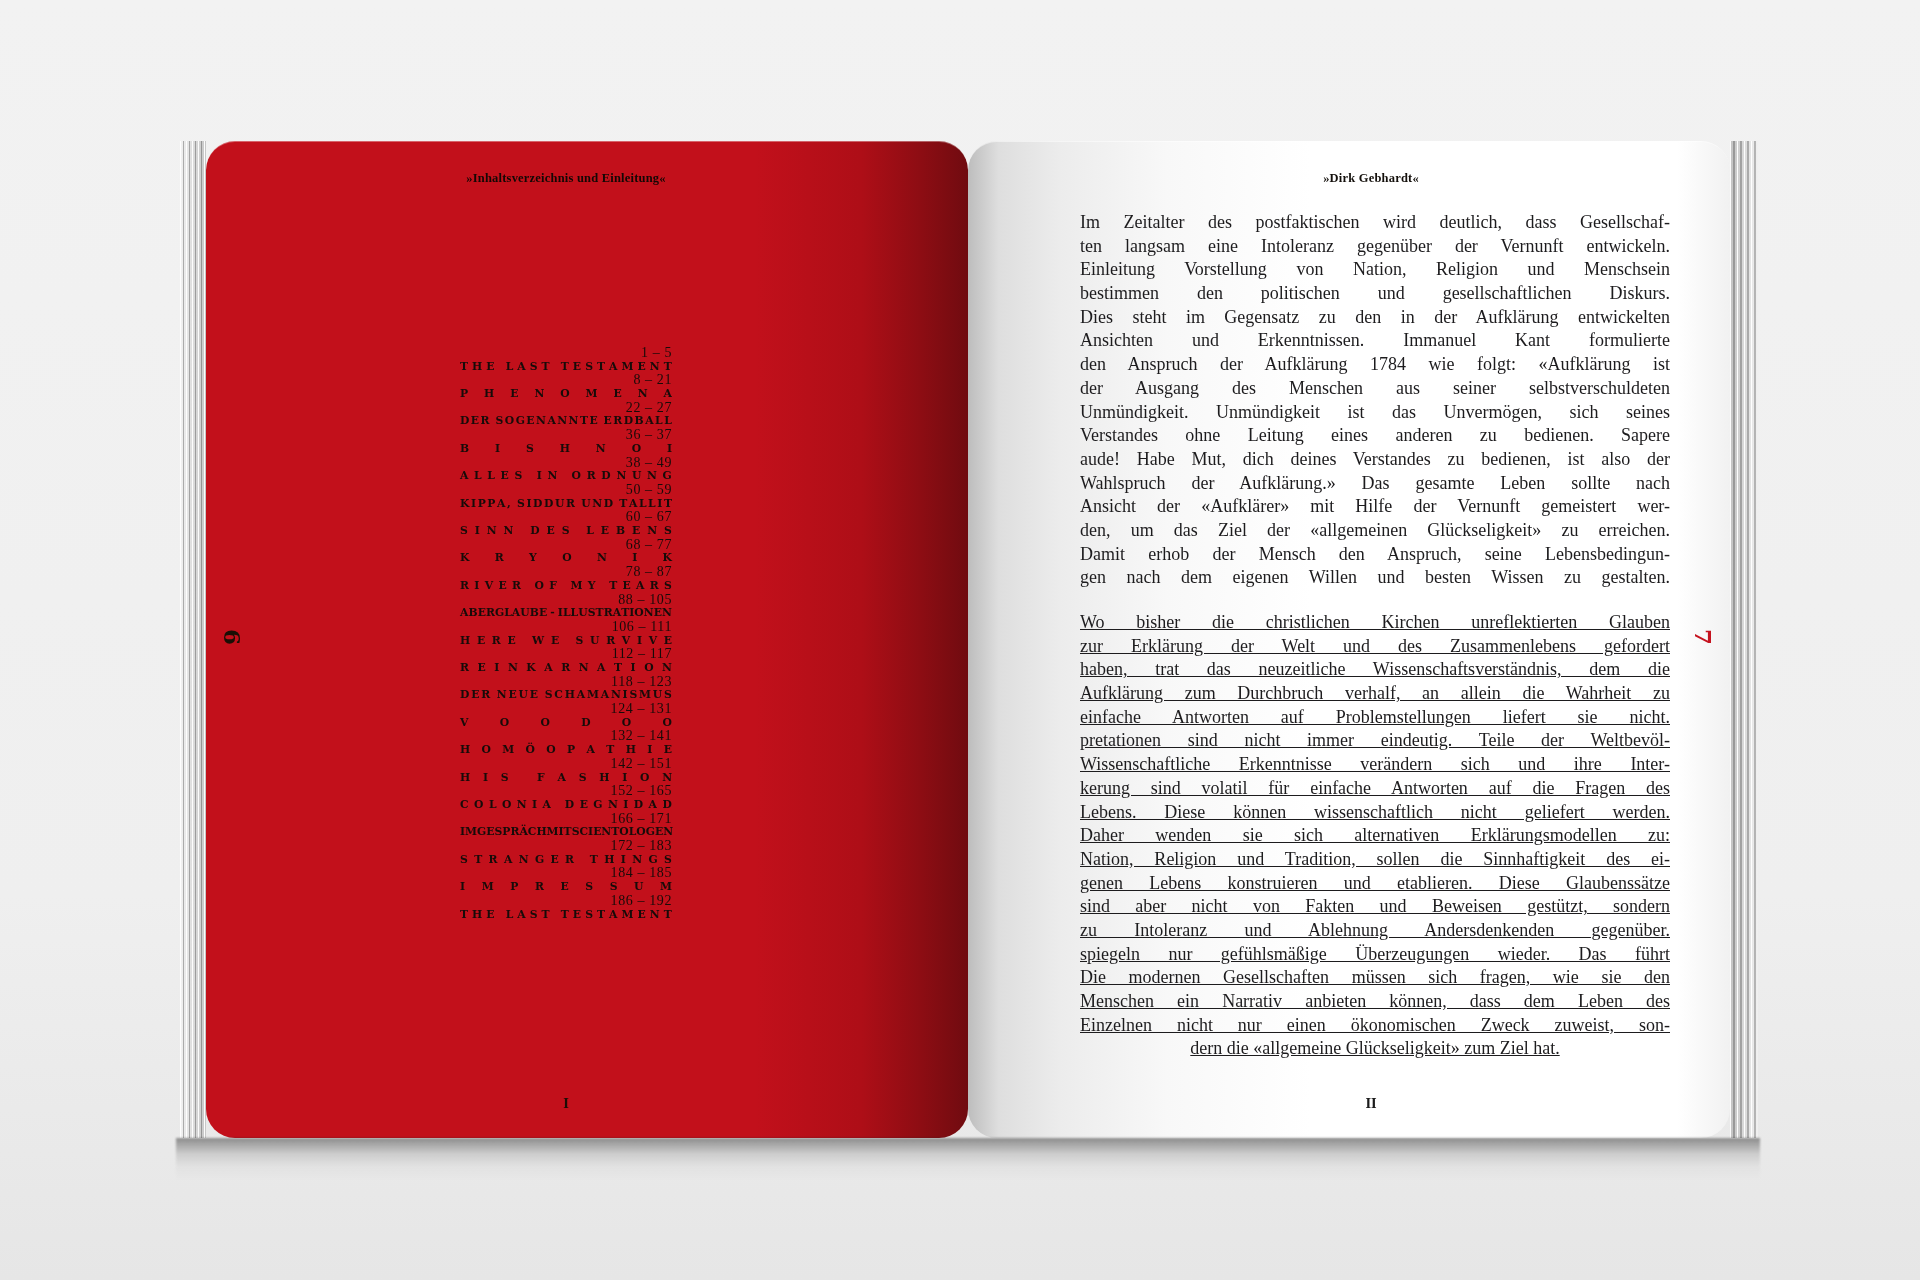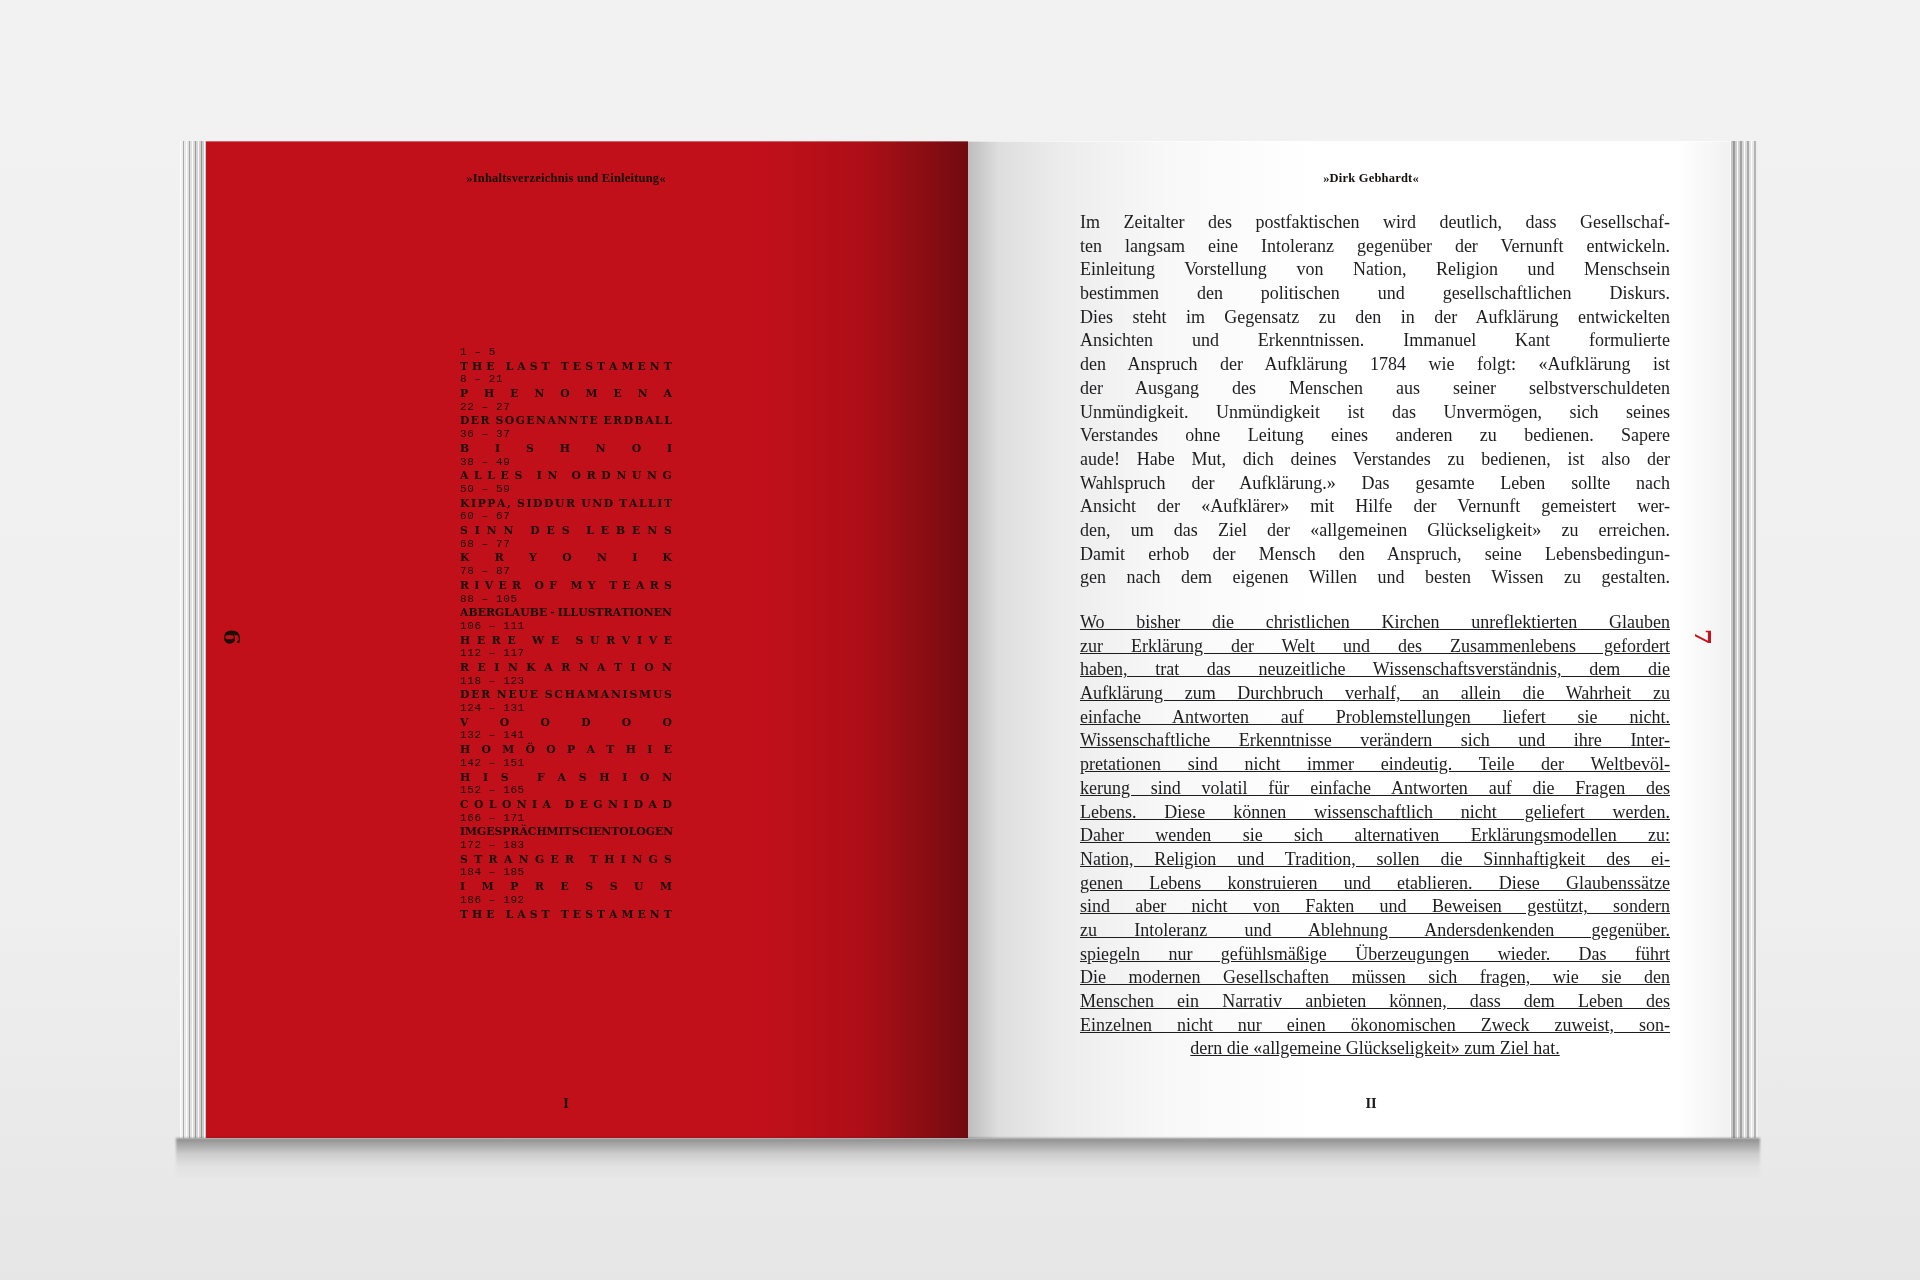--- a/index.html
+++ b/index.html
@@ -26,21 +26,21 @@
       repeating-linear-gradient(90deg, rgba(255,255,255,.95) 0 1px, rgba(0,0,0,0) 1px 3px, rgba(0,0,0,.28) 3px 4px, rgba(0,0,0,0) 4px 6px),
       linear-gradient(90deg,#f3f3f3,#c6c6c6);
   }
   .stack-right{
     left:1730px;width:28px;
     background:
       repeating-linear-gradient(90deg, rgba(255,255,255,.95) 0 1px, rgba(0,0,0,0) 1px 3px, rgba(0,0,0,.24) 3px 4.5px, rgba(0,0,0,0) 4.5px 7px),
       linear-gradient(90deg,#c2c2c2,#f1f1f1);
   }
 
-  .page{position:absolute;top:141px;height:997px;width:762px;}
+  .page{position:absolute;top:141px;height:997px;width:762px;border-radius:29px;}
   .page-left{
     left:206px;
     background:linear-gradient(90deg,var(--page-red) 0%,var(--page-red) 72%,#ae0e17 86%,#8c0d13 94%,var(--page-red-dark) 100%);
     border-top:1px solid rgba(255,255,255,.35);
   }
   .page-right{
     left:968px;
     background:linear-gradient(90deg,#bdbdbd 0%,#dedede 4%,#ececec 12%,#f8f8f8 26%,#ffffff 45%,#ffffff 93%,#f1f1f1 100%);
     border-top:1px solid rgba(255,255,255,.5);
   }
@@ -55,22 +55,22 @@
     position:absolute;top:29px;font-size:12.5px;font-weight:600;
     letter-spacing:.2px;text-align:center;white-space:nowrap;
   }
   .page-left .page-header{left:150px;width:420px;color:#140805;}
   .page-right .page-header{left:108px;width:590px;color:#14100c;}
 
   
   .toc{position:absolute;left:254px;top:204px;width:212px;color:var(--toc-ink);}
   .toc-entry{height:27.4px;}
   .toc-pages{
-    font-family:Liberation Mono, monospace;font-size:11px;height:13.7px;line-height:13.7px;
-    text-align:left;letter-spacing:.6px;
+    font-family:Liberation Serif, serif;font-size:14px;height:13.7px;line-height:13.7px;
+    text-align:right;letter-spacing:.6px;
   }
   .toc-title{
     font-family:"DejaVu Serif",serif;font-weight:bold;font-size:10.8px;
     height:13.7px;line-height:13.7px;display:flex;justify-content:space-between;
     white-space:nowrap;
   }
   .toc-title .sp{width:3px;}
 
   
   .essay{position:absolute;left:112px;top:69px;width:590px;color:var(--ink);font-size:18px;}
@@ -564,22 +564,22 @@
           <div class="line">den, um das Ziel der «allgemeinen Glückseligkeit» zu erreichen.</div>
           <div class="line">Damit erhob der Mensch den Anspruch, seine Lebensbedingun-</div>
           <div class="line">gen nach dem eigenen Willen und besten Wissen zu gestalten.</div>
         </div>
         <div class="para">
           <div class="line">Wo bisher die christlichen Kirchen unreflektierten Glauben</div>
           <div class="line">zur Erklärung der Welt und des Zusammenlebens gefordert</div>
           <div class="line">haben, trat das neuzeitliche Wissenschaftsverständnis, dem die</div>
           <div class="line">Aufklärung zum Durchbruch verhalf, an allein die Wahrheit zu</div>
           <div class="line">einfache Antworten auf Problemstellungen liefert sie nicht.</div>
+          <div class="line">pretationen sind nicht immer eindeutig. Teile der Weltbevöl-</div>
           <div class="line">Wissenschaftliche Erkenntnisse verändern sich und ihre Inter-</div>
-          <div class="line">pretationen sind nicht immer eindeutig. Teile der Weltbevöl-</div>
           <div class="line">kerung sind volatil für einfache Antworten auf die Fragen des</div>
           <div class="line">Lebens. Diese können wissenschaftlich nicht geliefert werden.</div>
           <div class="line">Daher wenden sie sich alternativen Erklärungsmodellen zu:</div>
           <div class="line">Nation, Religion und Tradition, sollen die Sinnhaftigkeit des ei-</div>
           <div class="line">genen Lebens konstruieren und etablieren. Diese Glaubenssätze</div>
           <div class="line">sind aber nicht von Fakten und Beweisen gestützt, sondern</div>
           <div class="line">zu Intoleranz und Ablehnung Andersdenkenden gegenüber.</div>
           <div class="line">spiegeln nur gefühlsmäßige Überzeugungen wieder. Das führt</div>
           <div class="line">Die modernen Gesellschaften müssen sich fragen, wie sie den</div>
           <div class="line">Menschen ein Narrativ anbieten können, dass dem Leben des</div>

